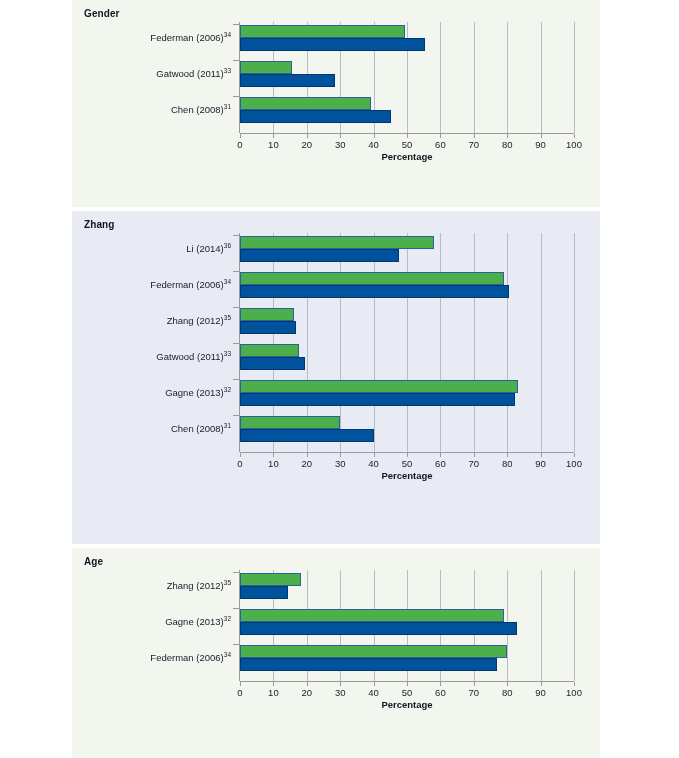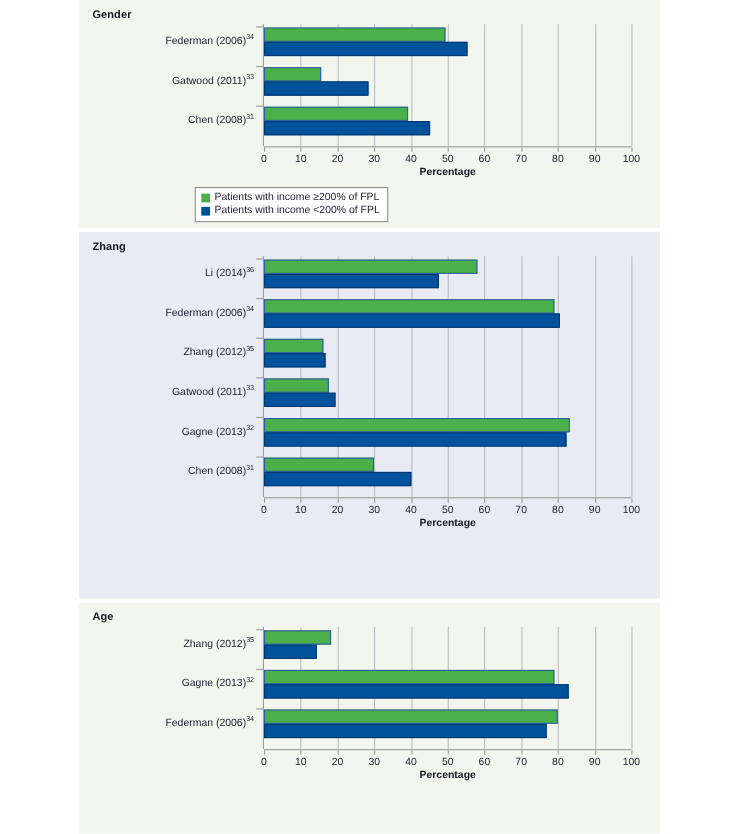--- a/index.html
+++ b/index.html
@@ -217,30 +217,20 @@
           <div class="xtick-label" style="left: 233.8px;">70</div>
           <div class="xtick" style="left: 267.2px;"></div>
           <div class="xtick-label" style="left: 267.2px;">80</div>
           <div class="xtick" style="left: 300.6px;"></div>
           <div class="xtick-label" style="left: 300.6px;">90</div>
           <div class="xtick" style="left: 334px;"></div>
           <div class="xtick-label" style="left: 334px;">100</div>
           <div class="axis-title">Percentage</div>
         </div>
       </div>
-    <div class="legend" style="left: 105px; top: 170px;">
-        <div class="legend-row">
-          <span class="swatch" style="background: rgb(76, 176, 74);"></span>
-          <span>Patients with income ≥200% of FPL</span>
-        </div>
-        <div class="legend-row">
-          <span class="swatch" style="background: rgb(0, 82, 156);"></span>
-          <span>Patients with income &lt;200% of FPL</span>
-        </div>
-      </div>
   </section>
 
   <section class="panel" id="panel-gender">
     <div class="panel-title">Zhang</div>
     <div class="plot" style="top: 22px; height: 219px;">
         <div class="gridlines">
           <div class="gridline" style="left: 33.4px;"></div>
           <div class="gridline" style="left: 66.8px;"></div>
           <div class="gridline" style="left: 100.2px;"></div>
           <div class="gridline" style="left: 133.6px;"></div>

